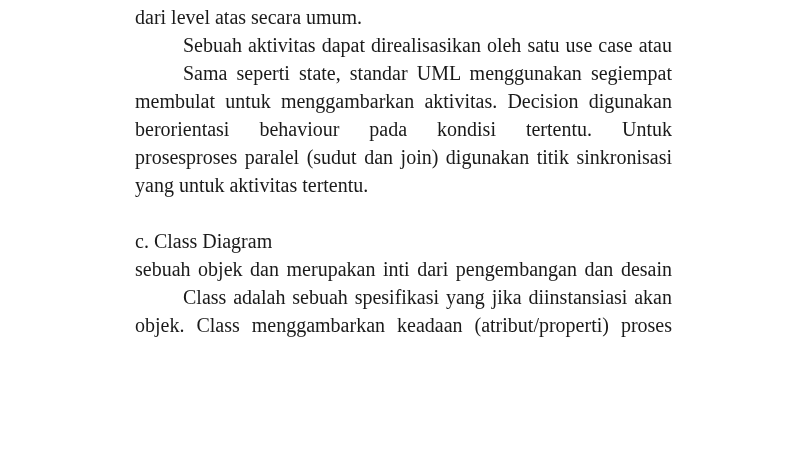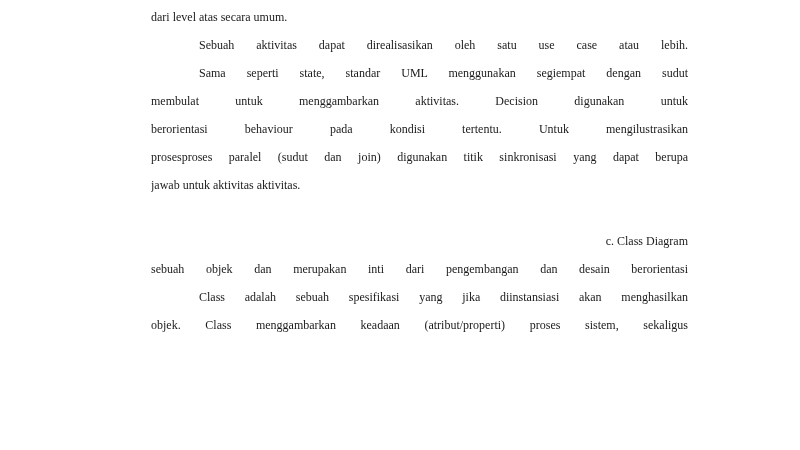--- a/index.html
+++ b/index.html
@@ -14,25 +14,25 @@
     font-family: "Liberation Serif", "DejaVu Serif", serif;
   }
   .page {
     position: relative;
     width: 800px;
     height: 450px;
     background: #ffffff;
   }
   .text-block {
     position: absolute;
-    left: 151px;
+    left: 135px;
     top: 3px;
     width: 537px;
     color: #1a1a1a;
-    font-size: 12px;
+    font-size: 20px;
     line-height: 28px;
   }
   .line {
     height: 28px;
     overflow: hidden;
     text-align: left;
     white-space: normal;
   }
   .line.blank {
     height: 28px;
@@ -47,34 +47,34 @@
   .line.indent-justify::after {
     content: "";
     display: inline-block;
     width: 100%;
     height: 0;
   }
   .line.indent-justify {
     padding-left: 48px;
   }
   .line.heading {
-    text-align: right;
+    text-align: left;
   }
 </style>
 </head>
 <body>
 
 <div class="page" style="background: rgb(255, 255, 255);">
   <div class="text-block" style="color: rgb(26, 26, 26);">
       <div class="line plain">dari level atas secara umum.</div>
       <div class="line indent-justify">Sebuah aktivitas dapat direalisasikan oleh satu use case atau lebih.</div>
       <div class="line indent-justify">Sama seperti state, standar UML menggunakan segiempat dengan sudut</div>
       <div class="line justify">membulat untuk menggambarkan aktivitas. Decision digunakan untuk</div>
       <div class="line justify">berorientasi behaviour pada kondisi tertentu. Untuk mengilustrasikan</div>
       <div class="line justify">prosesproses paralel (sudut dan join) digunakan titik sinkronisasi yang dapat berupa</div>
-      <div class="line plain">jawab untuk aktivitas aktivitas.</div>
+      <div class="line plain">yang untuk aktivitas tertentu.</div>
       <div class="line blank"></div>
       <div class="line heading">c. Class Diagram</div>
       <div class="line justify">sebuah objek dan merupakan inti dari pengembangan dan desain berorientasi</div>
       <div class="line indent-justify">Class adalah sebuah spesifikasi yang jika diinstansiasi akan menghasilkan</div>
       <div class="line justify">objek. Class menggambarkan keadaan (atribut/properti) proses sistem, sekaligus</div>
     </div>
 </div>
 
 </body></html>

